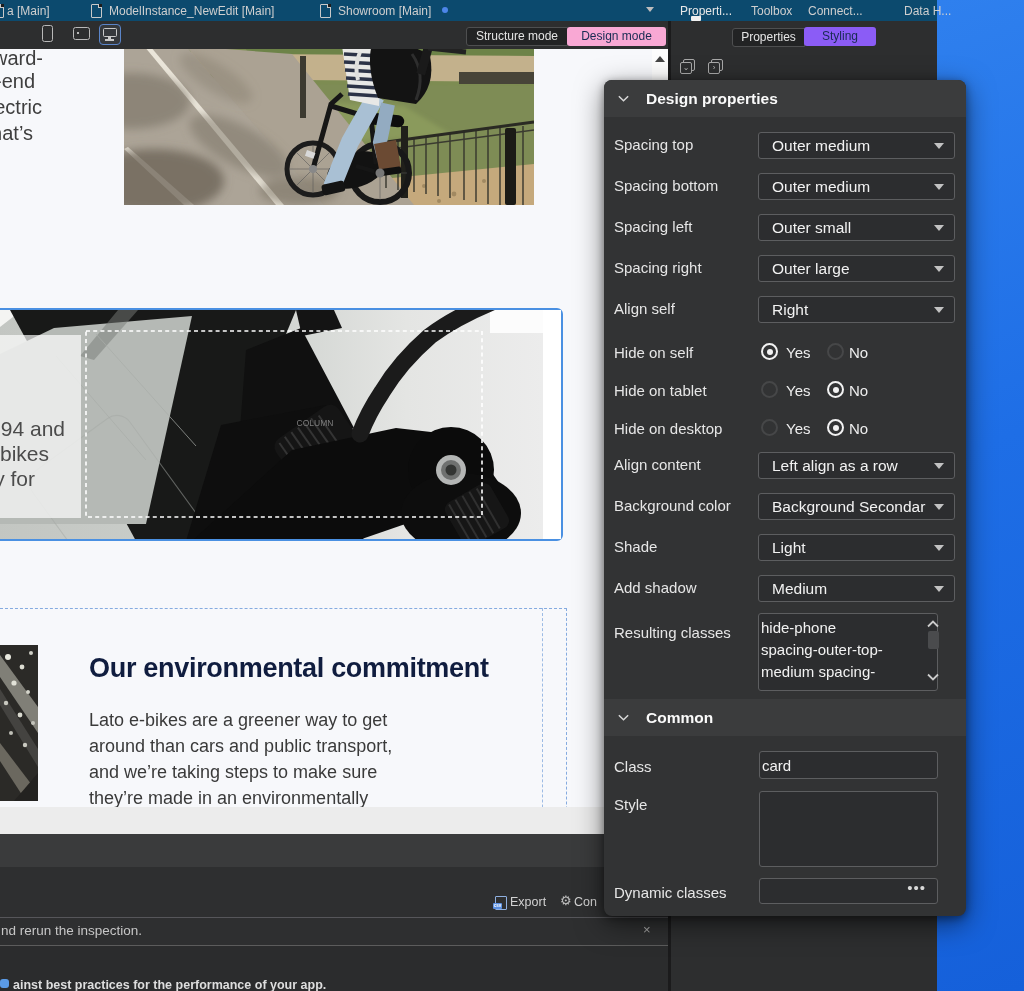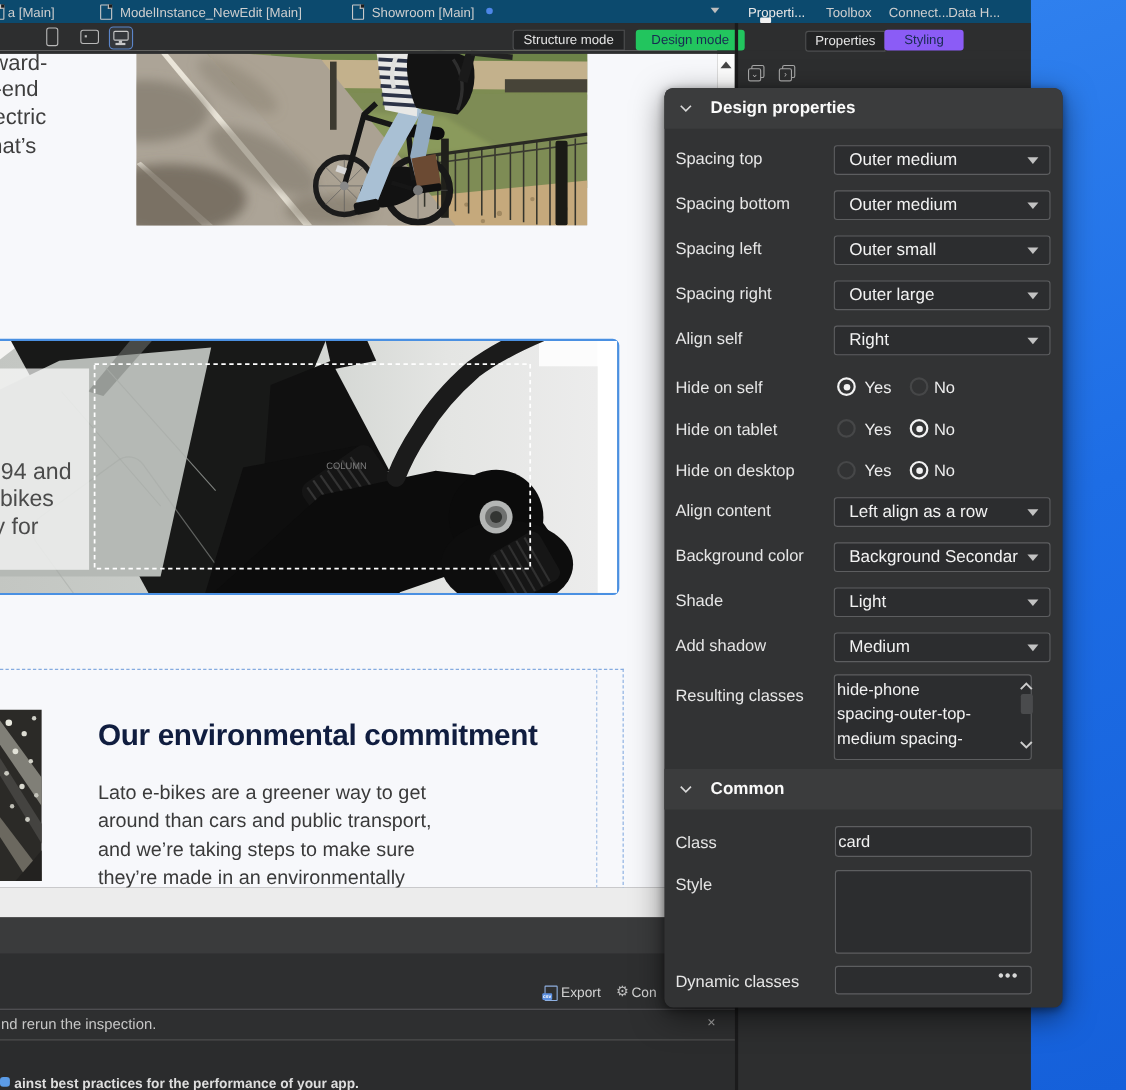--- a/index.html
+++ b/index.html
@@ -66,36 +66,36 @@
   <span class="tabtxt" style="left:7px;">a [Main]</span>
   <span class="ficon" style="left:91px;"></span>
   <span class="tabtxt" style="left:109px;">ModelInstance_NewEdit [Main]</span>
   <span class="ficon" style="left:320px;"></span>
   <span class="tabtxt" style="left:338px;">Showroom [Main]</span>
   <span style="position:absolute;left:442px;top:7px;width:6px;height:6px;border-radius:50%;background:#4d86e8;"></span>
   <span style="position:absolute;left:646px;top:7px;width:0;height:0;border-left:4.5px solid transparent;border-right:4.5px solid transparent;border-top:5px solid #bdbdbd;"></span>
   <span class="tabtxt" style="left:680px;color:#e8e8e8;">Properti...</span>
   <span class="tabtxt" style="left:751px;">Toolbox</span>
   <span class="tabtxt" style="left:808px;">Connect...</span>
-  <span class="tabtxt" style="left:862px;">Data H...</span>
+  <span class="tabtxt" style="left:904px;">Data H...</span>
   <span style="position:absolute;left:691px;top:16px;width:10px;height:5px;background:#f0f0f0;border-radius:1px;"></span>
 </div>
 <div class="abs" style="left:0;top:46px;width:668px;height:3px;background:#2d2e2f;z-index:5;"></div>
 <div class="abs" id="toolbar">
 
   <span style="position:absolute;left:42px;top:4px;width:9px;height:15px;border:1.4px solid #b9b9b9;border-radius:2.5px;"></span>
   <span style="position:absolute;left:73px;top:6px;width:15px;height:11px;border:1.4px solid #b9b9b9;border-radius:2.5px;"></span>
   <span style="position:absolute;left:77px;top:11px;width:2px;height:2px;background:#b9b9b9;"></span>
   <span style="position:absolute;left:99px;top:3px;width:20px;height:19px;border:1.4px solid #5b85c9;border-radius:4px;background:#35383c;"></span>
   <span style="position:absolute;left:103px;top:7px;width:12px;height:7px;border:1.4px solid #c9c9c9;border-radius:1.5px;"></span>
   <span style="position:absolute;left:108px;top:16px;width:3px;height:2px;background:#c9c9c9;"></span>
   <span style="position:absolute;left:105px;top:18px;width:9px;height:1.6px;background:#c9c9c9;"></span>
 
   <span style="position:absolute;left:466px;top:6px;width:100px;height:17px;background:#222324;border:1px solid #4e4f50;border-radius:3px 0 0 3px;color:#e4e4e4;font-size:12px;text-align:center;line-height:17px;">Structure mode</span>
-  <span style="position:absolute;left:567px;top:6px;width:99px;height:19px;background:#22c55e;border-radius:3px;color:#182b52;font-size:12px;text-align:center;line-height:19px;margin-left:11px;">Design mode</span>
+  <span style="position:absolute;left:567px;top:6px;width:99px;height:19px;background:#f9a8d4;border-radius:3px;color:#182b52;font-size:12px;text-align:center;line-height:19px;">Design mode</span>
 </div>
 <div class="abs" id="canvas">
 
   <div style="position:absolute;left:-30px;top:1px;width:73px;text-align:right;font-size:20px;color:#3e3e3e;">ward-</div>
   <div style="position:absolute;left:-30px;top:24px;width:65px;text-align:right;font-size:20px;color:#3e3e3e;">-end</div>
   <div style="position:absolute;left:-30px;top:50px;width:72px;text-align:right;font-size:20px;color:#3e3e3e;">ectric</div>
   <div style="position:absolute;left:-30px;top:76px;width:63px;text-align:right;font-size:20px;color:#3e3e3e;">nat’s</div>
 
   <svg style="position:absolute;left:124px;top:0px;" width="410" height="159" viewBox="0 0 410 159">
     <defs>

